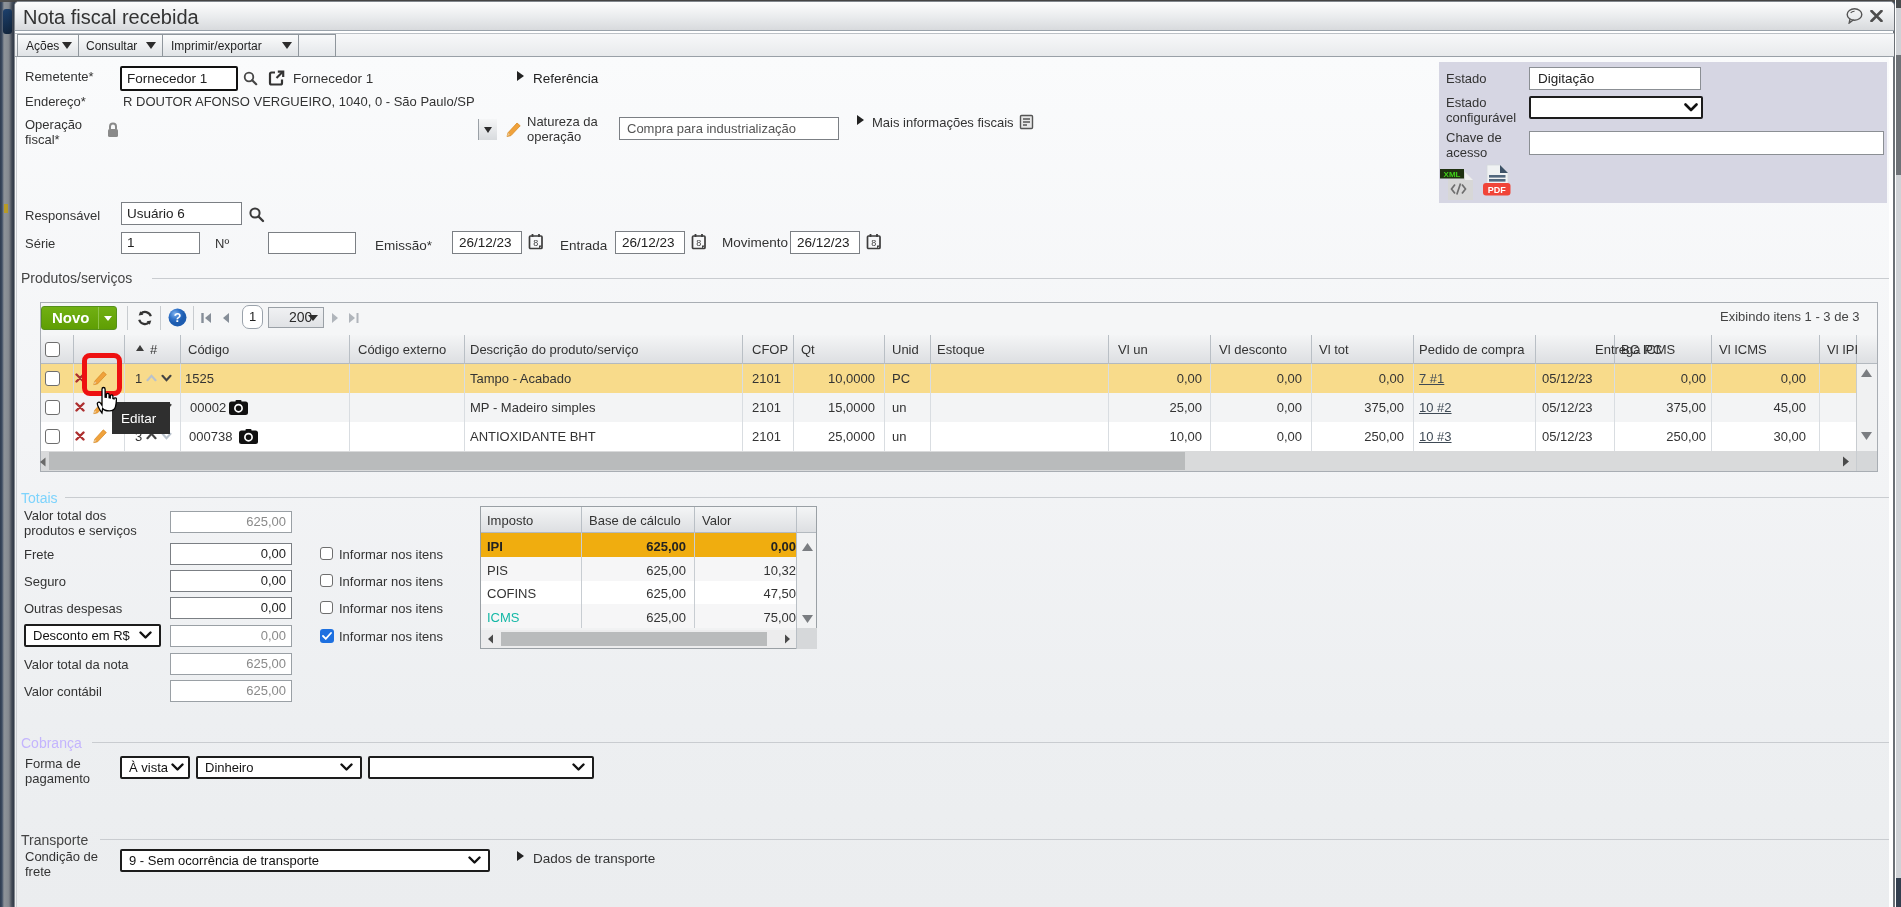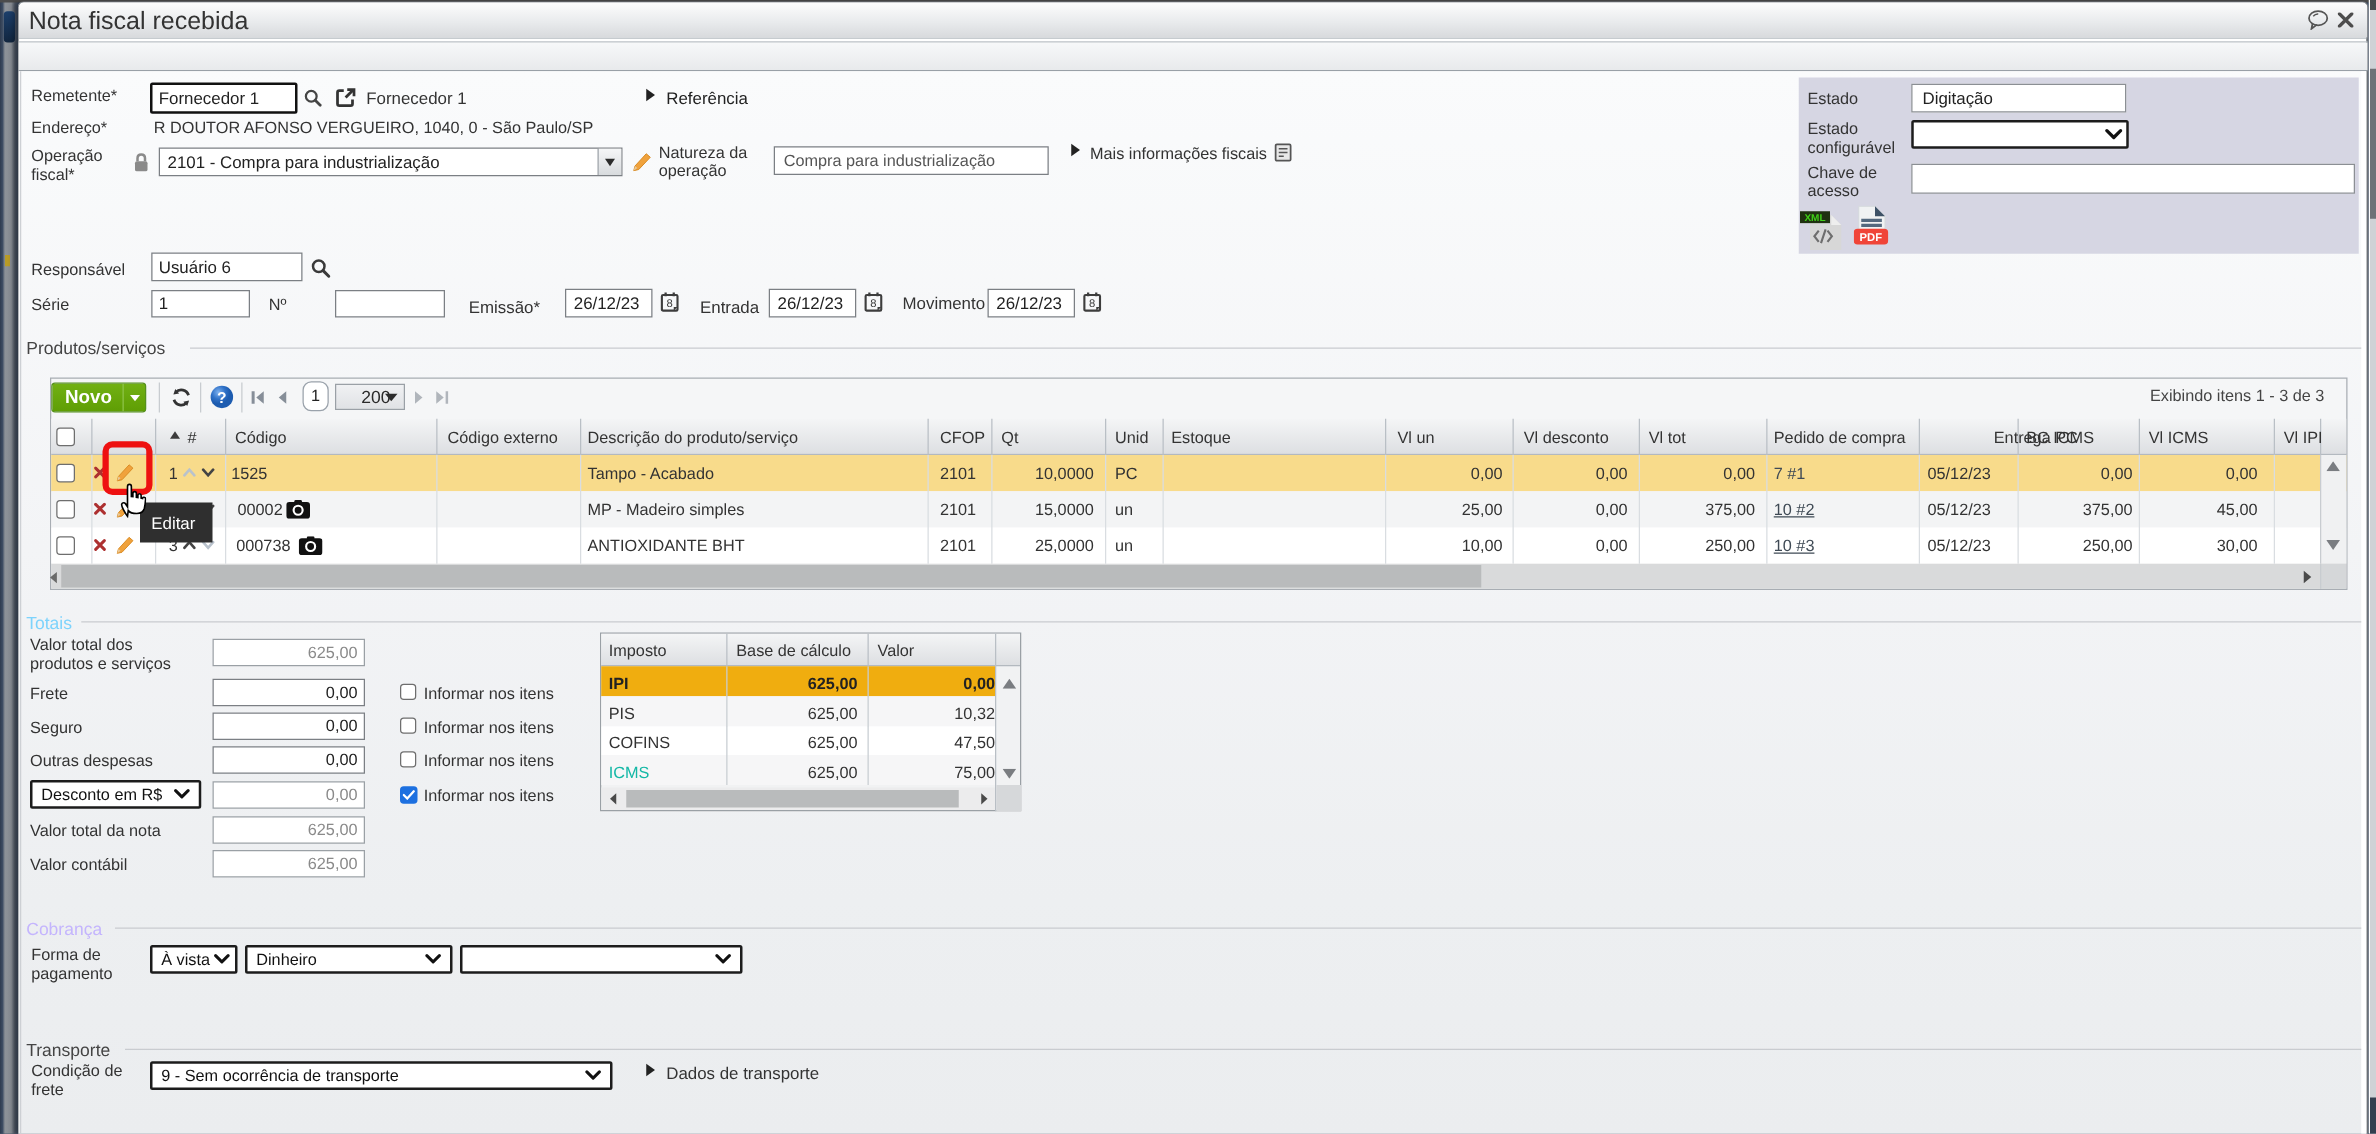--- a/index.html
+++ b/index.html
@@ -27,20 +27,26 @@
 <svg class="abs" style="left:1846px;top:8px" width="18" height="16" viewBox="0 0 18 16">
       <ellipse cx="8.5" cy="6.5" rx="7.3" ry="5.7" fill="none" stroke="#555" stroke-width="1.4"></ellipse>
       <path d="M4 11 L3.2 15 L7.6 11.7" fill="none" stroke="#555" stroke-width="1.4"></path>
       <path d="M4.6 5 Q6.2 3 8.6 3.2" fill="none" stroke="#555" stroke-width="1.1"></path>
     </svg>
 <svg class="abs" style="left:1870px;top:10px" width="13" height="12" viewBox="0 0 13 12">
       <path d="M1.5 1 L11.5 11 M11.5 1 L1.5 11" stroke="#4d4d4d" stroke-width="2.6" stroke-linecap="round"></path>
     </svg>
 
 <div class="abs" style="left:15px;top:33px;width:1879px;height:24px;background:linear-gradient(#f7f8f9,#e8eaec);border-top:1px solid #bcc1c6;border-bottom:1px solid #99a0a7"></div>
+<div class="abs" style="left:17px;top:34px;height:23px;display:flex">
+ <div style="width:62px;border:1px solid #8f969c;background:linear-gradient(#fbfcfc,#e0e3e6);padding:0 6px 0 8px;font-size:12px;color:#1f1f1f;display:flex;align-items:center">Ações<span style="margin-left:auto;width:0;height:0;border-left:5.5px solid transparent;border-right:5.5px solid transparent;border-top:7px solid #2c2c2c"></span></div>
+ <div style="width:84px;border:1px solid #8f969c;border-left:none;background:linear-gradient(#fbfcfc,#e0e3e6);padding:0 6px 0 7px;font-size:12px;color:#1f1f1f;display:flex;align-items:center">Consultar<span style="margin-left:auto;width:0;height:0;border-left:5.5px solid transparent;border-right:5.5px solid transparent;border-top:7px solid #2c2c2c"></span></div>
+ <div style="width:136px;border:1px solid #8f969c;border-left:none;background:linear-gradient(#fbfcfc,#e0e3e6);padding:0 6px 0 8px;font-size:12px;color:#1f1f1f;display:flex;align-items:center">Imprimir/exportar<span style="margin-left:auto;width:0;height:0;border-left:5.5px solid transparent;border-right:5.5px solid transparent;border-top:7px solid #2c2c2c"></span></div>
+ <div style="width:37px;border:1px solid #8f969c;border-left:none;background:linear-gradient(#f8f9fa,#e4e7ea)"></div>
+</div>
 
 <div class="abs" style="left:15px;top:57px;width:1878px;height:850px;background:linear-gradient(#fafbfc,#f3f4f6 45%,#edeff1 78%,#ebedef)"></div>
 
 <div class="abs" style="left:1889px;top:57px;width:4px;height:850px;background:#fff"></div>
 <div class="abs" style="left:16px;top:57px;width:1px;height:850px;background:#cdd0d4"></div>
 
 <div class="lbl" style="left:25px;top:69px">Remetente*</div>
 <div class="inp" style="left:120px;top:66px;width:118px;height:25px;border:2px solid #111;border-radius:2px;line-height:21px;padding-left:5px;font-size:13.5px">Fornecedor 1</div>
 <svg class="abs" style="left:243px;top:71px" width="15" height="15" viewBox="0 0 15 15">
       <circle cx="6" cy="6" r="4.3" fill="none" stroke="#454545" stroke-width="1.8"></circle>
@@ -56,21 +62,20 @@
 <div class="val" style="left:533px;top:71px;font-size:13.5px;color:#222">Referência</div>
 
 <div class="lbl" style="left:25px;top:94px">Endereço*</div>
 <div class="val" style="left:123px;top:94px;font-size:13px">R DOUTOR AFONSO VERGUEIRO, 1040, 0 - São Paulo/SP</div>
 
 <div class="lbl" style="left:25px;top:117px">Operação<br>fiscal*</div>
 <svg class="abs" style="left:106px;top:122px" width="14" height="16" viewBox="0 0 14 16">
       <path d="M4 7 V4.5 Q4 1.5 7 1.5 Q10 1.5 10 4.5 V7" fill="none" stroke="#8a8a8a" stroke-width="2"></path>
       <rect x="2" y="7" width="10" height="8" rx="1.5" fill="#8a8a8a"></rect>
     </svg>
-<div class="inp" style="left:127px;top:118px;width:371px;height:23px;line-height:21px;padding-left:6px;font-size:13.5px">2101 - Compra para industrialização</div>
 <div class="abs" style="left:478px;top:119px;width:19px;height:21px;background:linear-gradient(#f5f6f7,#d8dbde);border-left:1px solid #9aa0a6;display:flex;align-items:center;justify-content:center">
       <span style="width:0;height:0;border-left:4.5px solid transparent;border-right:4.5px solid transparent;border-top:6px solid #2c2c2c"></span>
     </div>
 <svg class="abs" style="left:503px;top:120px" width="20" height="20" viewBox="0 0 20 20">
       <path d="M4 16.5 L5 12.8 L14 3 L17.2 5.8 L8 15.6 L4 16.5 Z" fill="#f0a23c" stroke="#d88a22" stroke-width="0.8"></path>
       <path d="M4 16.5 L5 12.8 L6.8 14.4 Z" fill="#e8c99a"></path>
     </svg>
 <div class="lbl" style="left:527px;top:114px">Natureza da<br>operação</div>
 <div class="inp" style="left:619px;top:117px;width:220px;height:23px;line-height:21px;padding-left:7px;color:#555">Compra para industrialização</div>
 <div class="abs tri-r" style="left:857px;top:115px"></div>
@@ -267,21 +272,21 @@
       <path d="M1.5 2 L6 7 L10.5 2" stroke="#444" stroke-width="2.4" fill="none" stroke-linecap="round"></path>
     </svg>
     <div class="abs" style="left:185px;top:371px;font-size:13px;color:#333">1525</div>
     <div class="abs" style="left:470px;top:371px;font-size:13px;color:#333">Tampo - Acabado</div>
     <div class="abs" style="left:752px;top:371px;font-size:13px;color:#333">2101</div>
     <div class="num" style="left:780px;top:371px;width:95px">10,0000</div>
     <div class="abs" style="left:892px;top:371px;font-size:13px;color:#333">PC</div>
     <div class="num" style="left:1107px;top:371px;width:95px">0,00</div>
     <div class="num" style="left:1207px;top:371px;width:95px">0,00</div>
     <div class="num" style="left:1309px;top:371px;width:95px">0,00</div>
-    <div class="abs" style="left:1419px;top:371px;font-size:13px;color:#3f4a55;">7 #1</div>
+    <div class="abs" style="left:1419px;top:371px;font-size:13px;color:#3f4a55;text-decoration:underline">7 #1</div>
     <div class="abs" style="left:1542px;top:371px;font-size:13px;color:#333">05/12/23</div>
     <div class="num" style="left:1610px;top:371px;width:96px">0,00</div>
     <div class="num" style="left:1710px;top:371px;width:96px">0,00</div>
     <div class="abs" style="left:45px;top:400px;width:15px;height:15px;background:#fff;border:1.6px solid #6e6e6e;border-radius:3px"></div>
     <svg class="abs" style="left:75px;top:402px" width="10" height="10" viewBox="0 0 10 10">
       <path d="M1.5 1.5 L8.5 8.5 M8.5 1.5 L1.5 8.5" stroke="#ad3030" stroke-width="2.4" stroke-linecap="round"></path>
     </svg>
     <svg class="abs" style="left:90px;top:398px" width="19" height="19" viewBox="0 0 20 20">
       <path d="M4 16.5 L5 12.8 L14 3 L17.2 5.8 L8 15.6 L4 16.5 Z" fill="#f0a23c" stroke="#d88a22" stroke-width="0.8"></path>
       <path d="M4 16.5 L5 12.8 L6.8 14.4 Z" fill="#e8c99a"></path>

